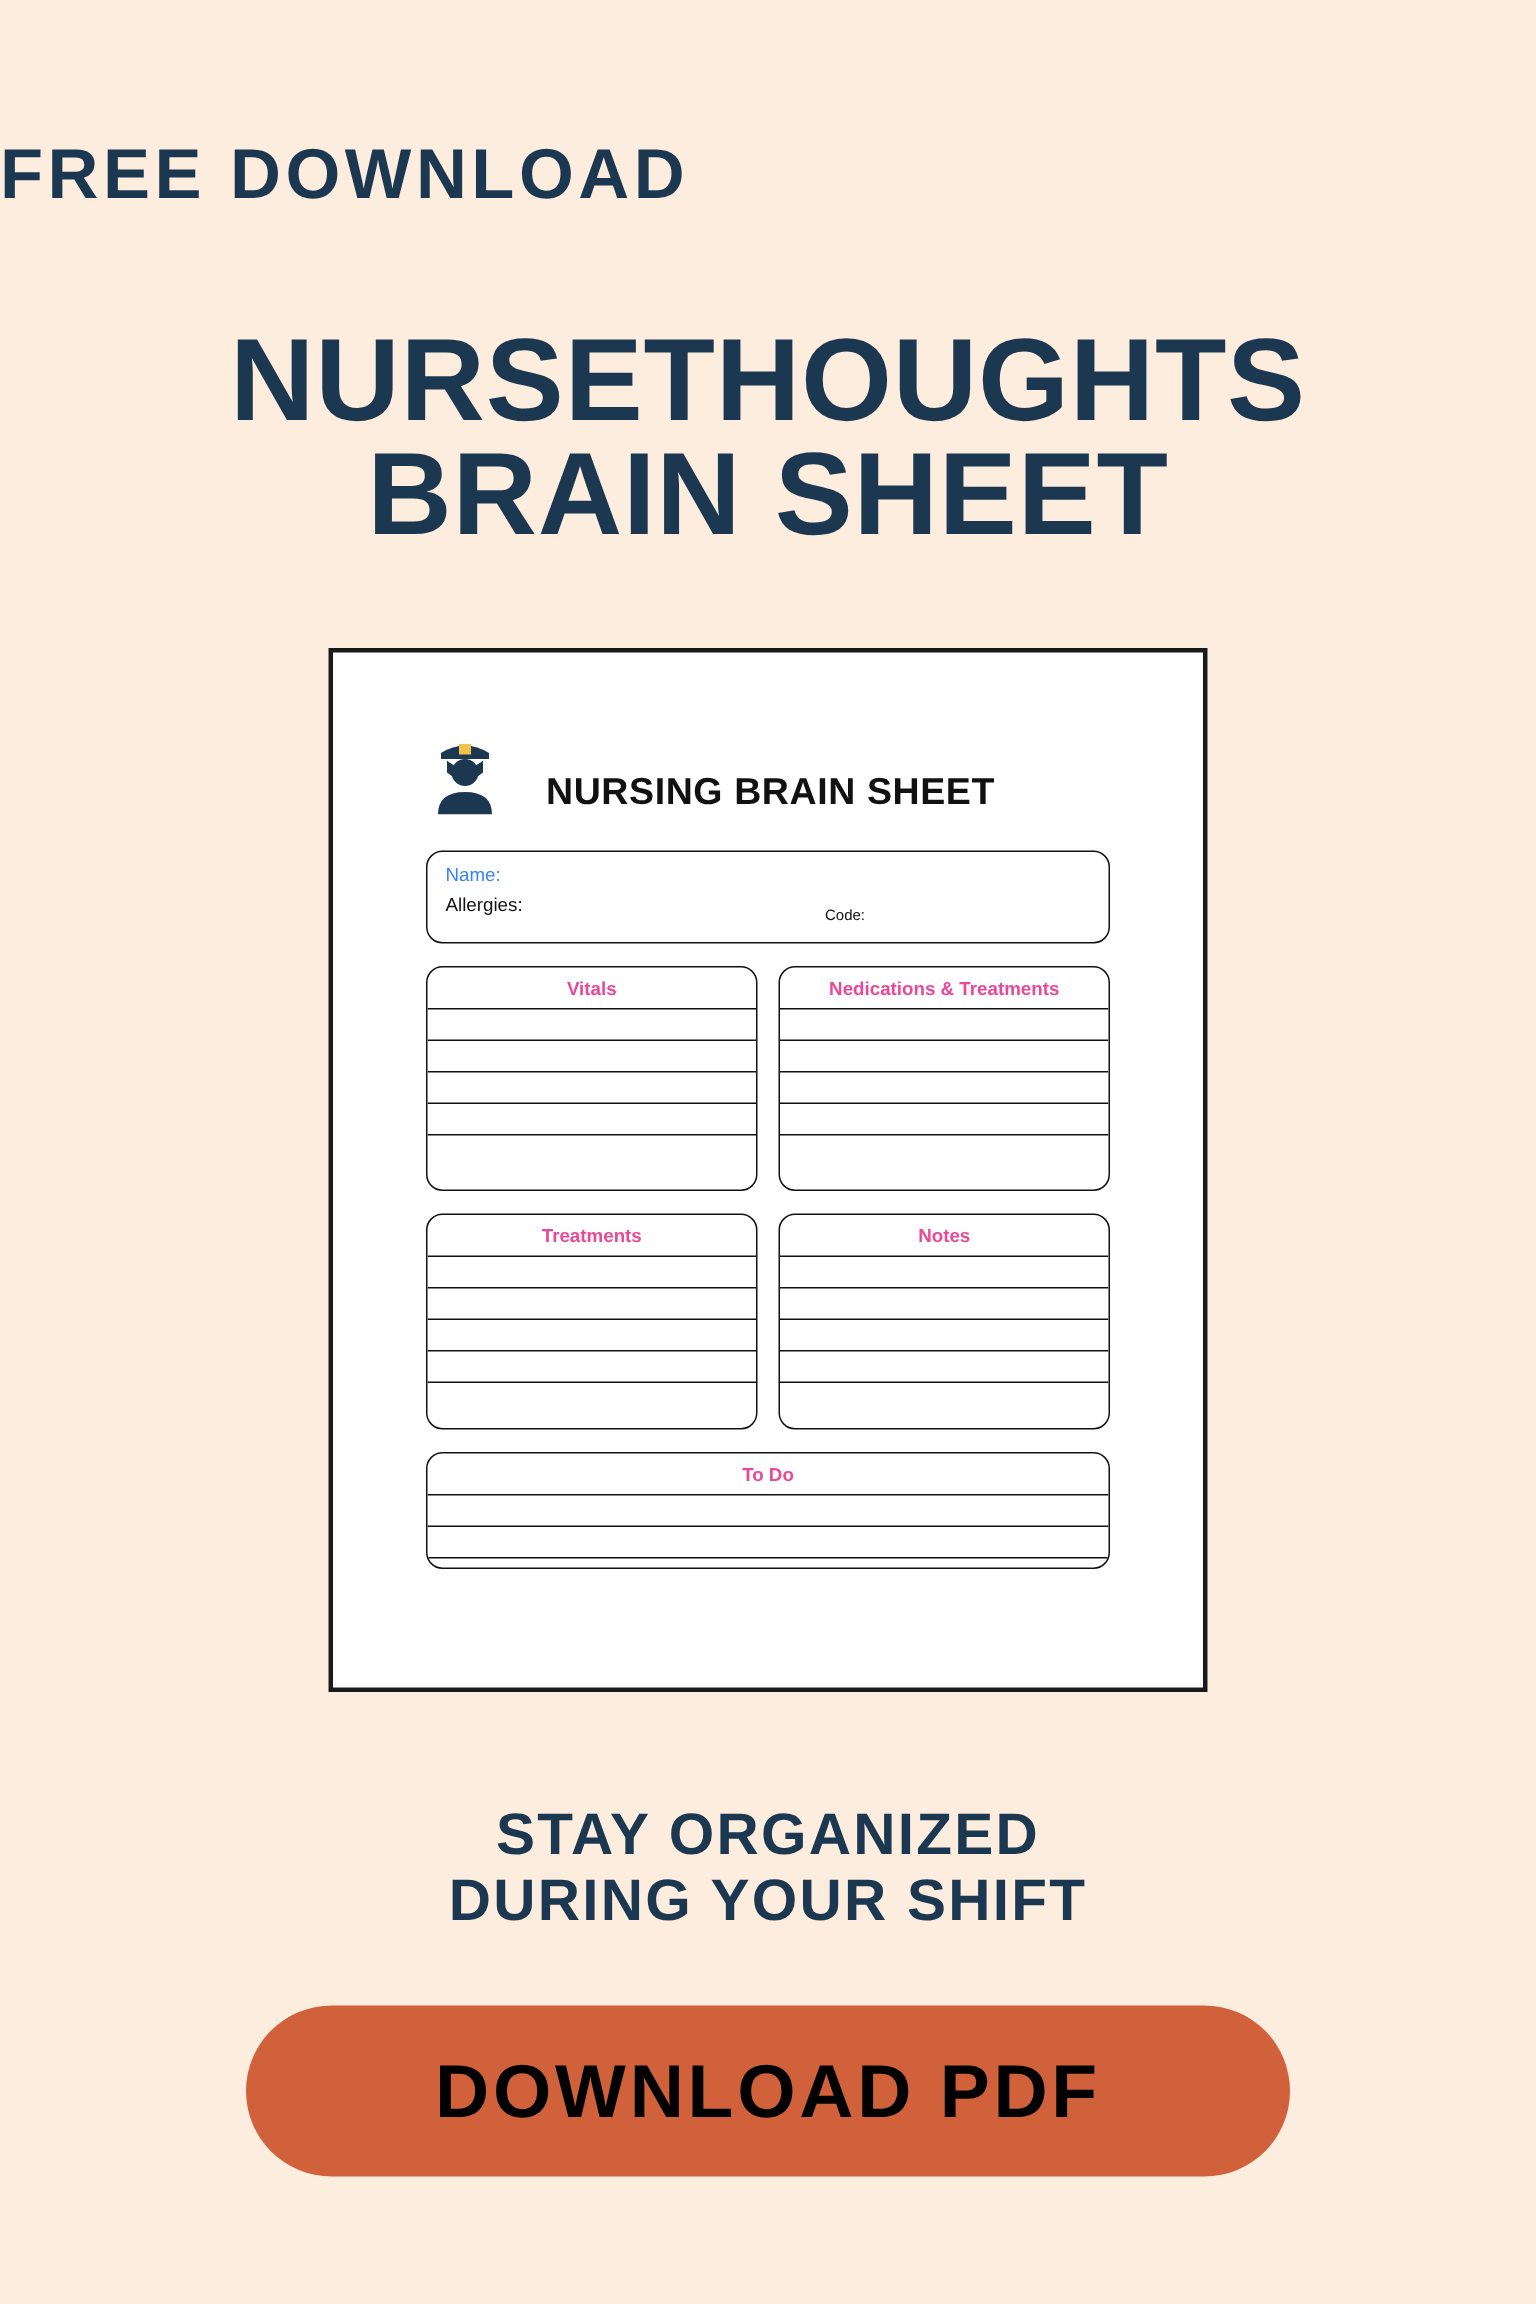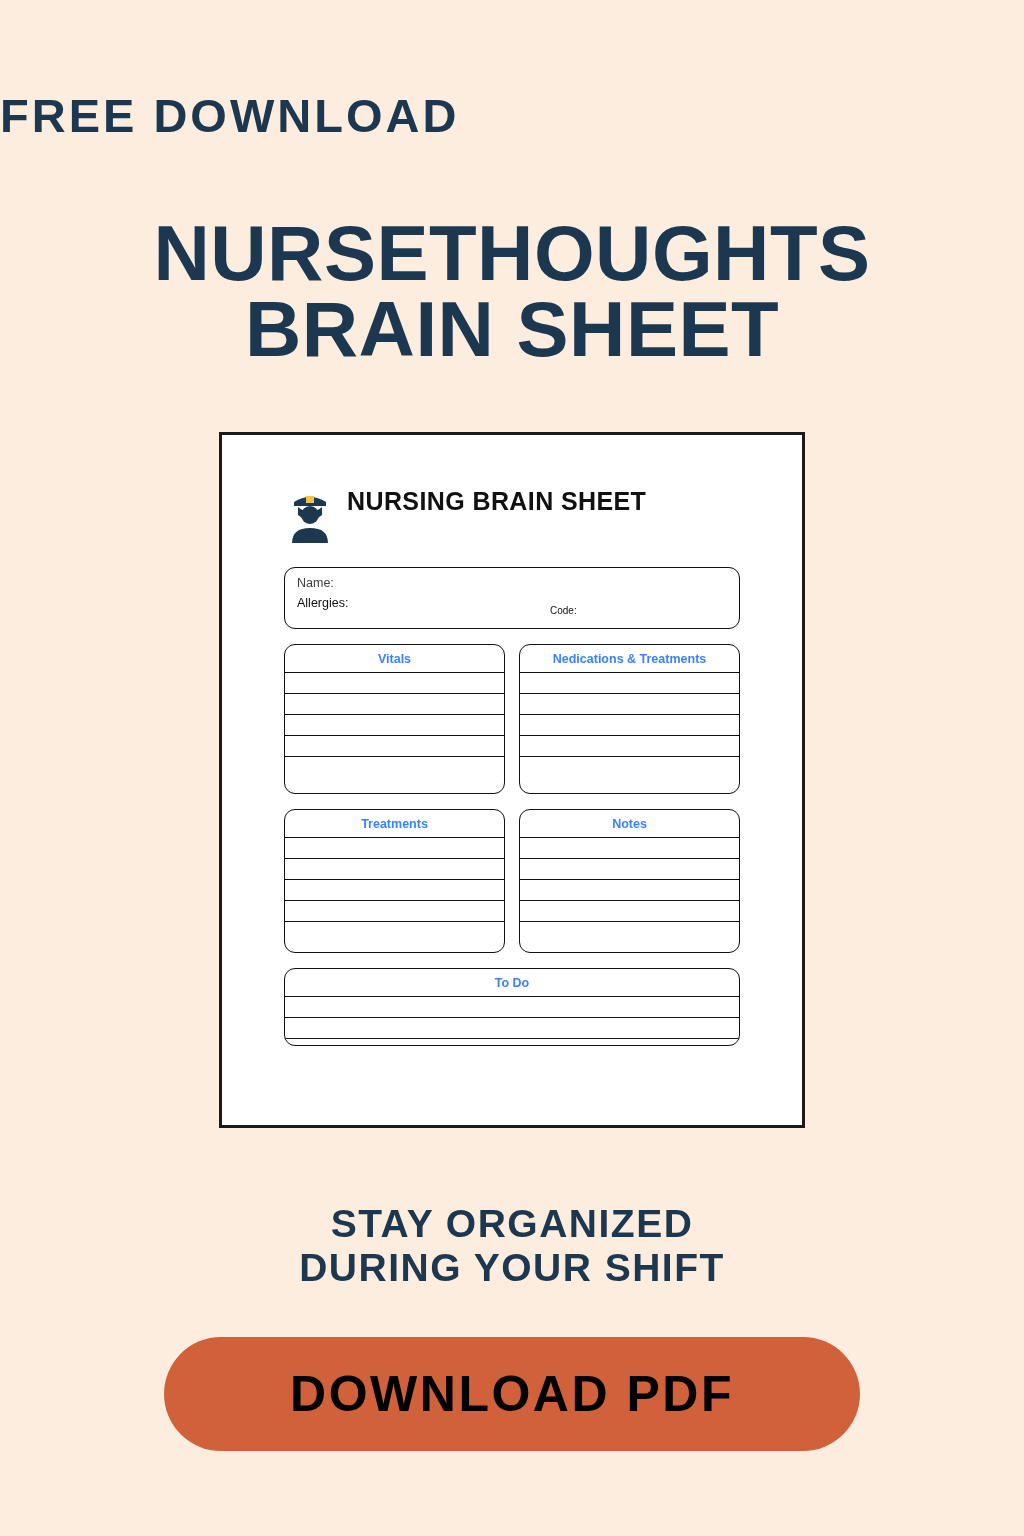--- a/index.html
+++ b/index.html
@@ -45,22 +45,22 @@
     background: #ffffff;
     border: 3px solid #1a1a1a;
   }
   .sheet-inner {
     position: absolute;
     left: 0; top: 0; right: 0; bottom: 0;
     padding: 30px 62px 0 62px;
   }
   .sheet-head {
     display: flex;
-    align-items: flex-start;
-    gap: 11px;
+    align-items: flex-end;
+    gap: 28px;
     margin-top: 22px;
     margin-bottom: 24px;
   }
   .nurse-icon { width: 52px; height: 56px; flex: 0 0 auto; }
   .sheet-title {
     font-size: 25px;
     font-weight: bold;
     letter-spacing: 0.4px;
     color: #111;
   }
@@ -72,21 +72,21 @@
     position: relative;
     overflow: hidden;
   }
 
   
   .patient-bar {
     height: 62px;
     padding: 8px 12px;
     position: relative;
   }
-  .pb-name { font-size: 12.5px; color: #404040; }
+  .pb-name { font-size: 12.5px; color: #3b82f6; }
   .pb-allergy {
     font-size: 12.5px;
     color: #111;
     margin-top: 6px;
   }
   .pb-code {
     position: absolute;
     left: 265px;
     bottom: 12px;
     font-size: 10px;
@@ -97,21 +97,21 @@
     display: flex;
     gap: 14px;
     margin-top: 15px;
   }
   .col { flex: 1 1 0; }
 
   .panel-title {
     text-align: center;
     font-size: 12.5px;
     font-weight: bold;
-    color: #3b82f6;
+    color: #ec4899;
     padding: 7px 4px 6px 4px;
   }
   .lines { padding: 0; }
   .lines .ln {
     border-top: 1.1px solid #111;
     height: 21px;
   }
   .panel-a { height: 150px; }
   .panel-b { height: 144px; }
   .panel-todo { height: 78px; margin-top: 15px; }

